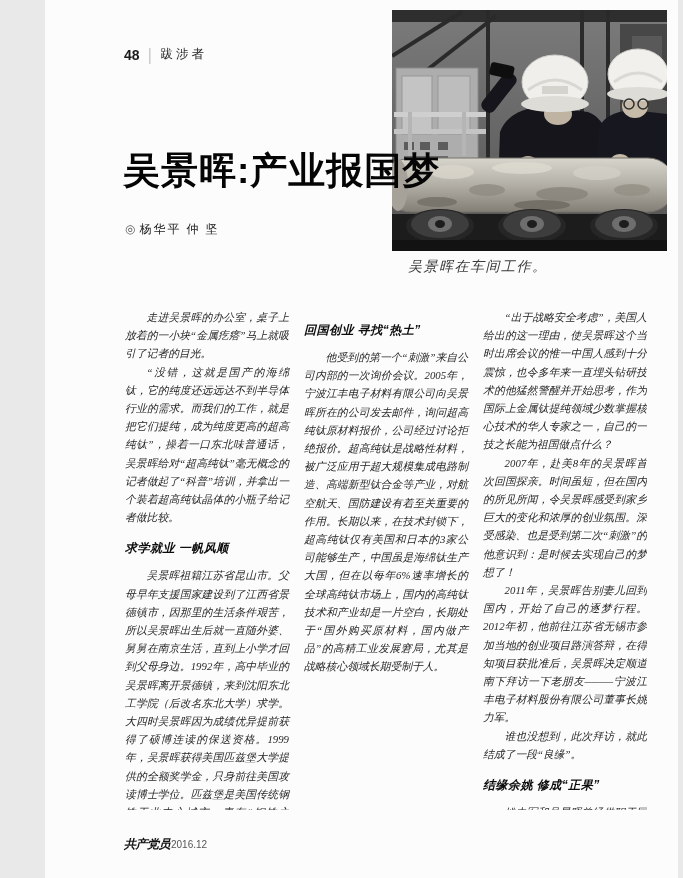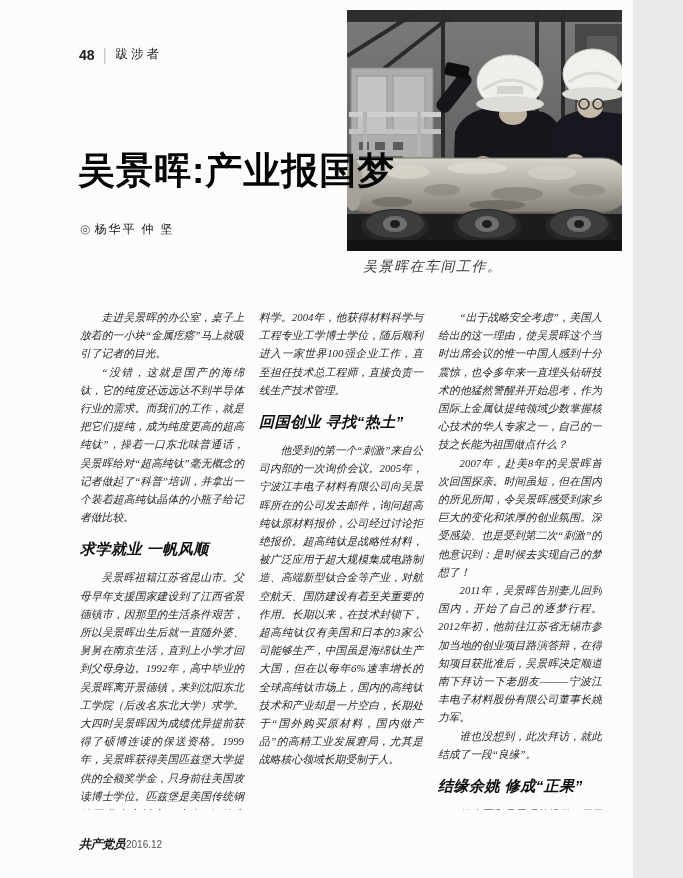--- a/index.html
+++ b/index.html
@@ -1,38 +1,38 @@
 <!DOCTYPE html>
 <html><head>
 <meta charset="utf-8">
 <style>
   html,body{margin:0;padding:0;background:#e9e9e9;}
   .page{position:relative;width:633px;height:878px;background:#fcfcfc;overflow:hidden;
-        font-family:"Liberation Serif",serif;color:#262626;}
+        font-family:"Liberation Serif",serif;color:#262626;margin-left:45px;}
   
   .pg-head{position:absolute;left:79px;top:46px;display:flex;align-items:center;gap:9px;}
   .pg-num{font-family:"Liberation Sans",sans-serif;font-weight:700;font-size:14px;color:#1a1a1a;}
   .pg-sep{color:#999;font-size:14px;font-weight:300;transform:scaleY(1.2);}
   .pg-sec{font-size:12.5px;letter-spacing:3px;color:#2a2a2a;}
   
   .title{position:absolute;left:78px;top:146px;margin:0;
          font-family:"Liberation Sans",sans-serif;font-weight:900;font-size:37px;
          letter-spacing:1px;color:#050505;}
   .byline{position:absolute;left:80px;top:221px;font-size:12px;letter-spacing:2px;color:#222;}
   .byline .sym{color:#555;margin-right:4px;letter-spacing:0;}
   
   .photo{position:absolute;left:347px;top:10px;width:275px;height:241px;background:#555;overflow:hidden;}
   .caption{position:absolute;left:363px;top:258px;font-size:14px;font-style:italic;
            letter-spacing:1.5px;color:#3a3a3a;}
   
   .cols{position:absolute;left:80px;top:308px;width:522px;height:502px;display:flex;gap:15px;overflow:hidden;font-style:italic;}
   .col{flex:0 0 164px;width:164px;}
   .p{margin:0;font-size:10.8px;line-height:18.2px;text-align:justify;text-justify:inter-ideograph;}
   .ind{text-indent:2em;}
-  .h{font-family:"Liberation Sans",sans-serif;font-weight:700;font-size:15px;
+  .h{font-family:"Liberation Sans",sans-serif;font-weight:700;font-size:12px;
      color:#0d0d0d;margin:14px 0 9px 0;letter-spacing:0.5px;}
   
   .pg-foot{position:absolute;left:79px;top:836px;display:flex;align-items:baseline;gap:1px;}
   .logo{font-family:"Liberation Serif",serif;font-weight:700;font-style:italic;
         font-size:12px;letter-spacing:-0.5px;color:#111;text-align:center;}
   .issue{font-family:"Liberation Sans",sans-serif;font-size:10px;color:#555;}
 </style>
 </head>
 <body>
 
@@ -149,21 +149,20 @@
   </div>
 
   <main class="cols">
     <div class="col">
       <p class="p ind">走进吴景晖的办公室，桌子上放着的一小块“金属疙瘩”马上就吸引了记者的目光。</p>
       <p class="p ind">“没错，这就是国产的海绵钛，它的纯度还远远达不到半导体行业的需求。而我们的工作，就是把它们提纯，成为纯度更高的超高纯钛”，操着一口东北味普通话，吴景晖给对“超高纯钛”毫无概念的记者做起了“科普”培训，并拿出一个装着超高纯钛晶体的小瓶子给记者做比较。</p>
       <h2 class="h">求学就业 一帆风顺</h2>
       <p class="p ind">吴景晖祖籍江苏省昆山市。父母早年支援国家建设到了江西省景德镇市，因那里的生活条件艰苦，所以吴景晖出生后就一直随外婆、舅舅在南京生活，直到上小学才回到父母身边。1992年，高中毕业的吴景晖离开景德镇，来到沈阳东北工学院（后改名东北大学）求学。大四时吴景晖因为成绩优异提前获得了硕博连读的保送资格。1999年，吴景晖获得美国匹兹堡大学提供的全额奖学金，只身前往美国攻读博士学位。匹兹堡是美国传统钢铁工业中心城市，素有“钢铁之城”的美誉。而吴景晖在国内所学的专业正是与钢铁相关的材</p>
     </div>
     <div class="col">
-      <p class="p">料学。2004年，他获得材料科学与工程专业工学博士学位，随后顺利进入一家世界100强企业工作，直至担任技术总工程师，直接负责一线生产技术管理。</p>
       <h2 class="h">回国创业 寻找“热土”</h2>
       <p class="p ind">他受到的第一个“刺激”来自公司内部的一次询价会议。2005年，宁波江丰电子材料有限公司向吴景晖所在的公司发去邮件，询问超高纯钛原材料报价，公司经过讨论拒绝报价。超高纯钛是战略性材料，被广泛应用于超大规模集成电路制造、高端新型钛合金等产业，对航空航天、国防建设有着至关重要的作用。长期以来，在技术封锁下，超高纯钛仅有美国和日本的3家公司能够生产，中国虽是海绵钛生产大国，但在以每年6%速率增长的全球高纯钛市场上，国内的高纯钛技术和产业却是一片空白，长期处于“国外购买原材料，国内做产品”的高精工业发展窘局，尤其是战略核心领域长期受制于人。</p>
     </div>
     <div class="col">
       <p class="p ind">“出于战略安全考虑”，美国人给出的这一理由，使吴景晖这个当时出席会议的惟一中国人感到十分震惊，也令多年来一直埋头钻研技术的他猛然警醒并开始思考，作为国际上金属钛提纯领域少数掌握核心技术的华人专家之一，自己的一技之长能为祖国做点什么？</p>
       <p class="p ind">2007年，赴美8年的吴景晖首次回国探亲。时间虽短，但在国内的所见所闻，令吴景晖感受到家乡巨大的变化和浓厚的创业氛围。深受感染、也是受到第二次“刺激”的他意识到：是时候去实现自己的梦想了！</p>
       <p class="p ind">2011年，吴景晖告别妻儿回到国内，开始了自己的逐梦行程。2012年初，他前往江苏省无锡市参加当地的创业项目路演答辩，在得知项目获批准后，吴景晖决定顺道南下拜访一下老朋友———宁波江丰电子材料股份有限公司董事长姚力军。</p>
       <p class="p ind">谁也没想到，此次拜访，就此结成了一段“良缘”。</p>
       <h2 class="h">结缘余姚 修成“正果”</h2>
       <p class="p ind">姚力军和吴景晖曾经供职于同一家跨国公司。姚力军亲口讲述的创业经历让吴景晖对余姚这块完全</p>

